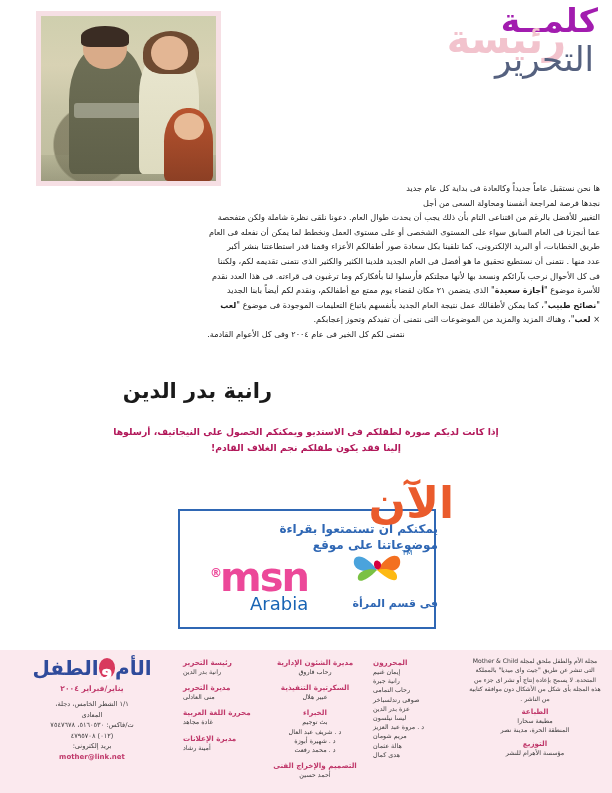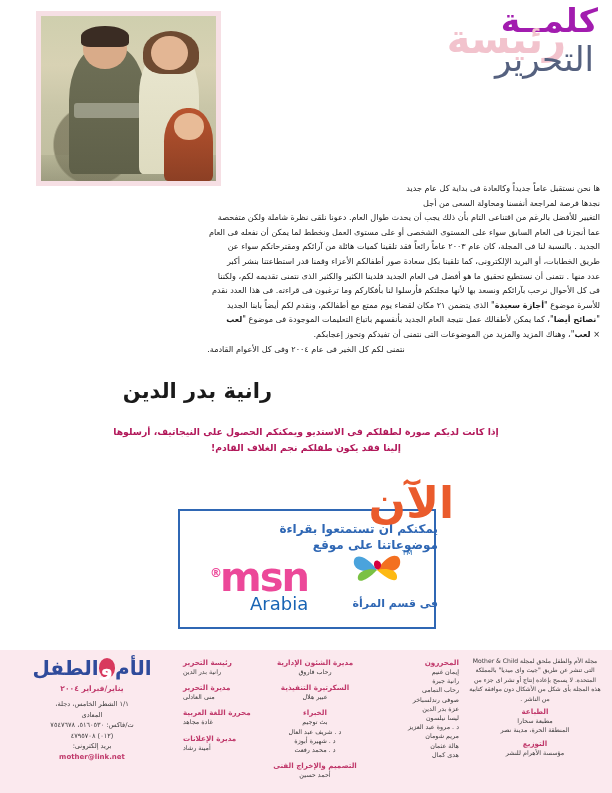--- a/index.html
+++ b/index.html
@@ -157,21 +157,21 @@
     background:#fbe9ee;direction:rtl;
   }
   .footer-cols{
     display:flex;flex-direction:row;width:612px;height:143px;
     box-sizing:border-box;padding:6px 6px 4px 6px;
   }
   .fcol{box-sizing:border-box;padding:0 5px;}
   .fcol.c-logo{width:172px;text-align:center;}
   .fcol.c-edit{width:84px;text-align:left;}
   .fcol.c-admin{width:106px;text-align:center;}
-  .fcol.c-writers{width:96px;text-align:right;}
+  .fcol.c-writers{width:96px;text-align:left;}
   .fcol.c-legal{width:142px;text-align:center;}
 
   .logo{
     font-size:20px;font-weight:bold;color:#2f4b9b;line-height:1;
     letter-spacing:-1px;margin:2px 0 6px 0;direction:rtl;
   }
   .logo .wow{color:#ffffff;background:#d8395e;border-radius:50%;
     padding:0 2px;display:inline-block;}
   .f-date{font-size:7.6px;font-weight:bold;color:#c0396b;margin-bottom:6px;}
   .f-addr{font-size:6.6px;color:#3a3a3a;line-height:10.5px;}
@@ -210,26 +210,25 @@
       <div class="p-girl"></div>
       <div class="p-girl-head"></div>
     </div>
   </div>
 
   <div class="article">
     <p class="art-indent-1">ها نحن نستقبل عاماً جديداً وكالعادة فى بداية كل عام جديد</p>
     <p class="art-indent-1">نجدها فرصة لمراجعة أنفسنا ومحاولة السعى من أجل</p>
     <p>التغيير للأفضل بالرغم من اقتناعى التام بأن ذلك يجب أن يحدث طوال العام. دعونا نلقى نظرة شاملة ولكن متفحصة</p>
     <p>عما أنجزنا فى العام السابق سواء على المستوى الشخصى أو على مستوى العمل ونخطط لما يمكن أن نفعله فى العام</p>
-    <p>الجديد . بالنسبة لنا فى المجلة، كان عام ٢٠٠٣ عاماً رائعاً فقد تلقينا كميات هائلة من آرائكم ومقترحاتكم سواء عن</p>
     <p>طريق الخطابات، أو البريد الإلكترونى، كما تلقينا بكل سعادة صور أطفالكم الأعزاء وقمنا قدر استطاعتنا بنشر أكبر</p>
     <p>عدد منها . نتمنى أن نستطيع تحقيق ما هو أفضل فى العام الجديد فلدينا الكثير والكثير الذى نتمنى تقديمه لكم، ولكننا</p>
     <p>فى كل الأحوال نرحب بآرائكم ونسعد بها لأنها مجلتكم فأرسلوا لنا بأفكاركم وما ترغبون فى قراءته. فى هذا العدد نقدم</p>
     <p>للأسرة موضوع "<b>أجازة سعيدة</b>" الذى يتضمن ٢١ مكان لقضاء يوم ممتع مع أطفالكم، ونقدم لكم أيضاً بابنا الجديد</p>
-    <p>"<b>نصائح أيضا</b>"، كما يمكن لأطفالك عمل نتيجة العام الجديد بأنفسهم باتباع التعليمات الموجودة فى موضوع "<b>لعب</b></p>
+    <p>"<b>نصائح طبيب</b>"، كما يمكن لأطفالك عمل نتيجة العام الجديد بأنفسهم باتباع التعليمات الموجودة فى موضوع "<b>لعب</b></p>
     <p>× <b>لعب</b>"، وهناك المزيد والمزيد من الموضوعات التى نتمنى أن تفيدكم وتحوز إعجابكم.</p>
     <p class="art-last">نتمنى لكم كل الخير فى عام ٢٠٠٤ وفى كل الأعوام القادمة.</p>
   </div>
 
   <div class="signature">رانية بدر الدين</div>
 
   <div class="callout">
     <span class="c2">إذا كانت لديكم صورة لطفلكم فى الاستديو ويمكنكم الحصول على النيجاتيف، أرسلوها</span>
     <span class="c2">إلينا فقد يكون طفلكم نجم الغلاف القادم!</span>
   </div>

